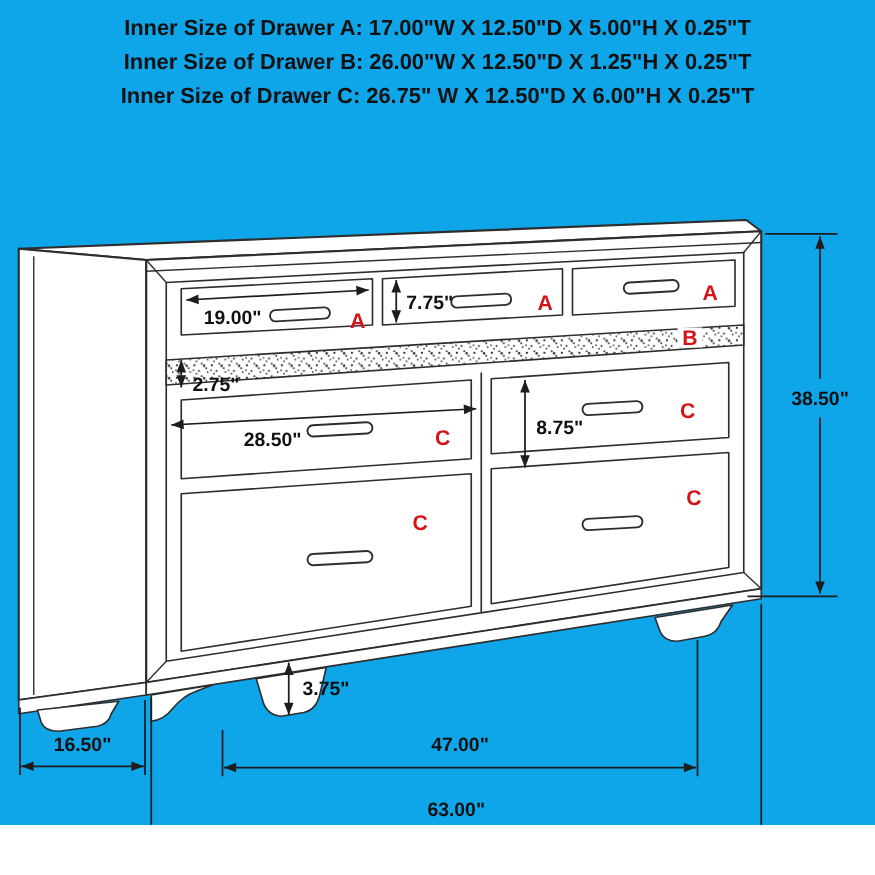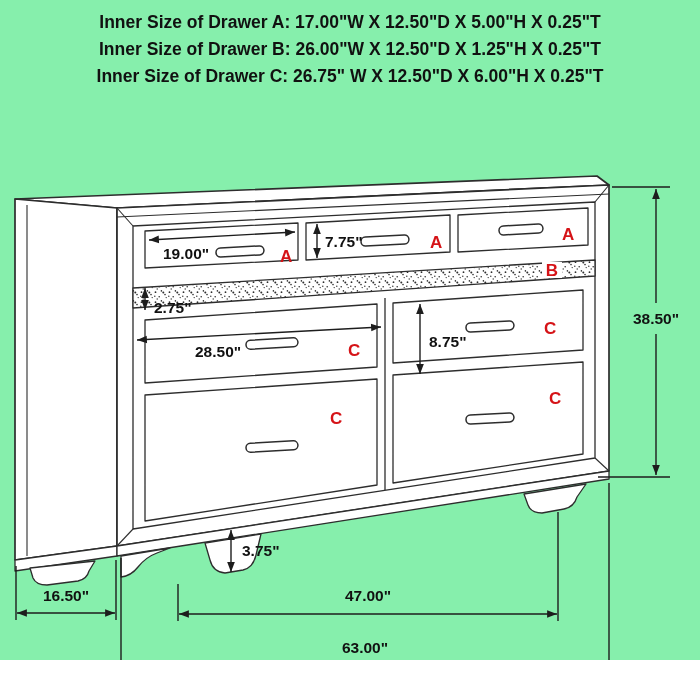--- a/index.html
+++ b/index.html
@@ -1,16 +1,16 @@
 <!DOCTYPE html>
 <html><head>
 <meta charset="utf-8">
 <style>
   html,body{margin:0;padding:0;background:#fff;}
-  .stage{width:700px;height:660px;background:#86efac;position:relative;overflow:hidden;
+  .stage{width:700px;height:660px;background:#0ea5e9;position:relative;overflow:hidden;
          font-family:"Liberation Sans",sans-serif;text-align:right;}
   svg{position:absolute;left:0;top:0;}
   .hdr{font:bold 17.5px "Liberation Sans",sans-serif;fill:#111111;}
   .dim{font:bold 15.5px "Liberation Sans",sans-serif;fill:#111111;}
   .dletter{font:bold 17px "Liberation Sans",sans-serif;fill:#d51317;}
   .oline{fill:#ffffff;stroke:#2d2d2d;stroke-width:1.7;stroke-linejoin:round;}
   .iline{fill:#ffffff;stroke:#2d2d2d;stroke-width:1.3;stroke-linejoin:round;}
   .tline{fill:none;stroke:#2d2d2d;stroke-width:1.1;}
   .dline{fill:none;stroke:#1d1d1d;stroke-width:1.4;}
   .handle{fill:#ffffff;stroke:#2d2d2d;stroke-width:1.5;}

